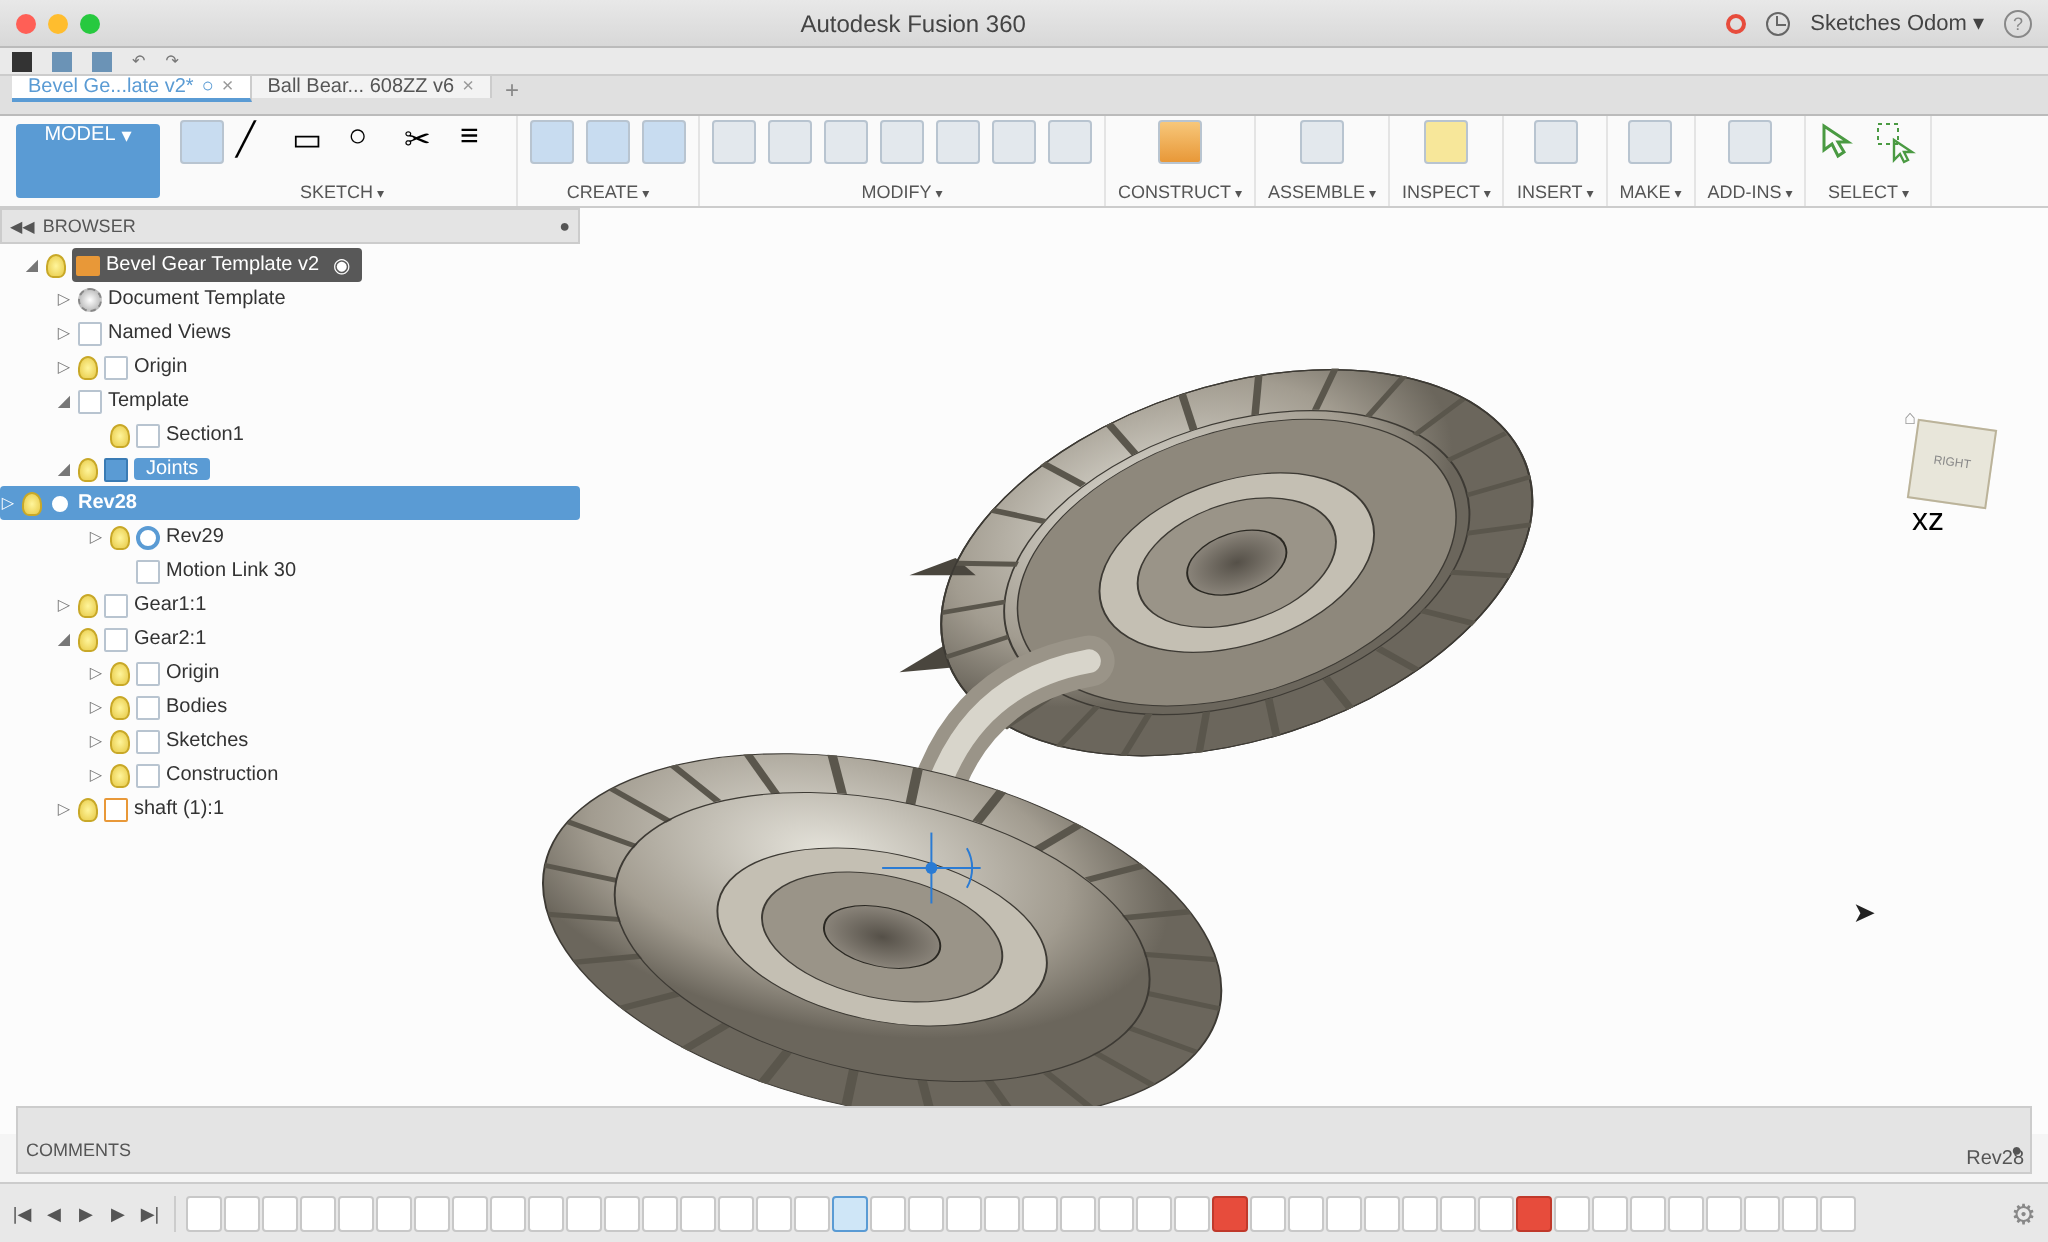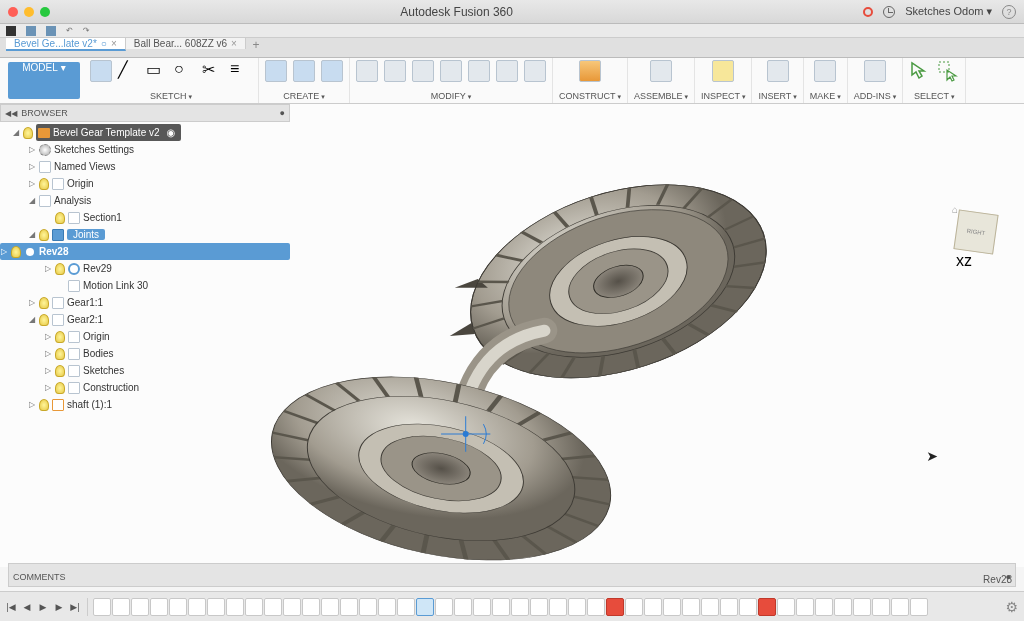--- a/index.html
+++ b/index.html
@@ -60,21 +60,21 @@
 .page-ico { width: 12px; height: 12px; background: #fff; border: 1px solid #b8c4d0; border-radius: 1px; }
 .gear-ico { width: 12px; height: 12px; border-radius: 50%; background: radial-gradient(#fff,#aaa); border: 1px dashed #888;}
 .joint-ico { width: 12px; height: 12px; border-radius: 50%; background: #fff; border: 2px solid #5a9bd4;}
 .ind1 { padding-left: 12px; } .ind2 { padding-left: 28px; } .ind3 { padding-left: 44px; }
 
 .canvas { position: absolute; inset: 0; }
 .canvas svg { width: 100%; height: 100%; }
 
 .cursor { position: absolute; right: 86px; top: 344px; font-size: 14px; color: #222; }
 
-.comments-bar { position: absolute; bottom: 34px; left: 8px; right: 8px; height: 24px; background: #e4e4e4; border: 1px solid #ccc; display: flex; align-items: flex-end; font-size: 9px; color: #555; padding: 4px 4px; }
+.comments-bar { position: absolute; bottom: 34px; left: 8px; right: 8px; height: 14px; background: #e4e4e4; border: 1px solid #ccc; display: flex; align-items: flex-start; font-size: 9px; color: #555; padding: 16px 4px; }
 .comments-bar .pin { margin-left: auto; }
 .status-right { position: absolute; right: 12px; bottom: 36px; font-size: 10px; color: #555; }
 
 .navbar { position: absolute; bottom: 38px; left: 50%; transform: translateX(-50%); height: 20px; background: #fafafa; border: 1px solid #ddd; border-radius: 3px; display: flex; align-items: center; gap: 0; padding: 0 4px;}
 .nav-icon { width: 20px; height: 16px; display: flex; align-items: center; justify-content: center; font-size: 10px; color: #666; border-right: 1px solid #eee;}
 .nav-icon:last-child { border-right: none; }
 
 .timeline { position: absolute; bottom: 0; left: 0; right: 0; height: 30px; background: #e8e8e8; border-top: 1px solid #ccc; display: flex; align-items: center; padding: 0 4px; gap: 2px; overflow: hidden;}
 .tl-btn { width: 14px; height: 14px; font-size: 9px; color: #555; display: flex; align-items: center; justify-content: center;}
 .tl-sep { width: 1px; height: 18px; background: #ccc; margin: 0 3px;}
@@ -337,37 +337,37 @@
           <span class="bulb"></span>
         <span class="tree-row root-title">
             <span class="folder-icon"></span>
             <span>Bevel Gear Template v2</span>
             <span style="margin-left:4px">◉</span>
           </span>
       </div>
       <div class="tree-row ind2">
           <span class="tri closed"></span>
           <span class="gear-ico"></span>
-          <span>Sketches Settings</span>
+          <span>Document Template</span>
         </div>
       <div class="tree-row ind2">
           <span class="tri closed"></span>
           <span class="page-ico"></span>
           <span>Named Views</span>
         </div>
       <div class="tree-row ind2">
           <span class="tri closed"></span>
           <span class="bulb"></span>
           <span class="page-ico"></span>
           <span>Origin</span>
         </div>
       <div class="tree-row ind2">
           <span class="tri open"></span>
           <span class="page-ico"></span>
-          <span>Analysis</span>
+          <span>Template</span>
         </div>
       <div class="tree-row ind3">
           <span style="width:8px"></span>
           <span class="bulb"></span>
           <span class="page-ico"></span>
           <span>Section1</span>
         </div>
       <div class="tree-row ind2">
           <span class="tri open"></span>
           <span class="bulb"></span>

